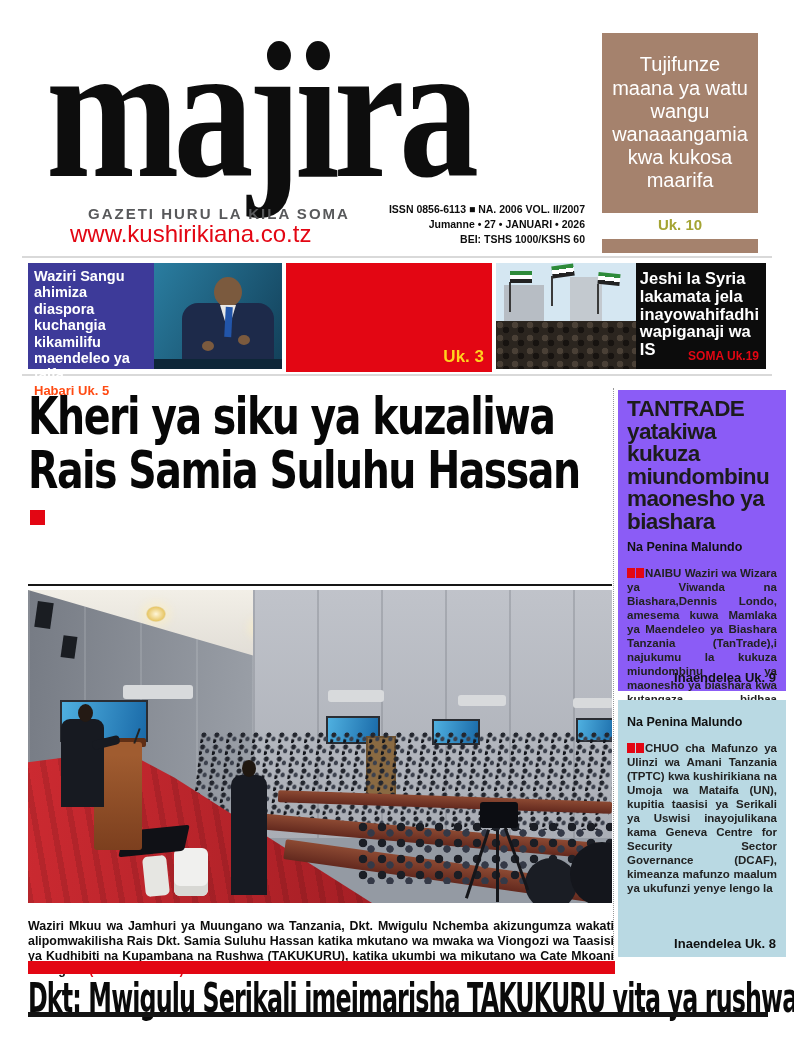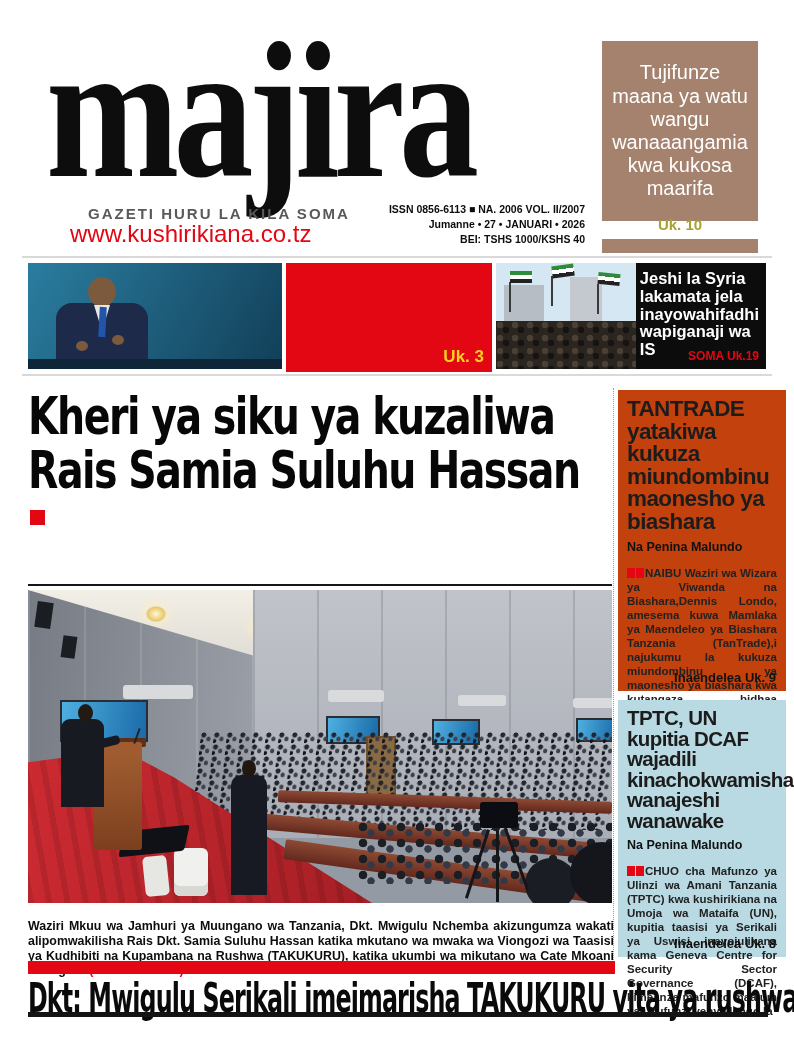--- a/index.html
+++ b/index.html
@@ -9,21 +9,21 @@
   
   .logo-wrap{position:absolute;left:46px;top:18px;transform:scaleX(.82);transform-origin:left top;z-index:1;}
   .logo{font-family:"Liberation Serif",serif;font-weight:700;font-size:195px;line-height:.95;letter-spacing:-7px;color:#0d0d0d;}
   .tagline{position:absolute;left:88px;top:205px;font-size:15px;font-weight:700;letter-spacing:2px;color:#58595b;z-index:2;}
   .site-url{position:absolute;left:70px;top:220px;font-size:24px;font-weight:400;color:#e30613;z-index:2;text-decoration:none;}
   .pubinfo{position:absolute;left:385px;top:202px;width:200px;text-align:right;font-size:10.5px;font-weight:700;line-height:1.45;color:#0d0d0d;z-index:2;}
 
   
   .promo-box{position:absolute;left:602px;top:33px;width:156px;height:180px;color:#fff;
              display:flex;align-items:center;justify-content:center;text-align:center;
-             font-size:20px;line-height:1.16;font-weight:400;padding:2px 18px;box-sizing:border-box;margin-top:8px;}
+             font-size:20px;line-height:1.16;font-weight:400;padding:2px 18px;box-sizing:border-box;}
   .promo-ref{position:absolute;left:602px;top:216px;width:156px;text-align:center;font-weight:700;font-size:15px;}
   .promo-bar{position:absolute;left:602px;top:239px;width:156px;height:14px;}
 
   .gray-rule{position:absolute;left:22px;width:750px;height:2px;background:#d9d9d9;}
 
   
   .teaser{position:absolute;top:263px;height:106px;box-sizing:border-box;}
   .t1{left:28px;width:254px;display:flex;}
   .t1text{width:126px;padding:5px 6px;box-sizing:border-box;color:#fff;font-weight:700;font-size:14.5px;line-height:1.13;}
   .t1ref{color:#ff4a12;font-size:13px;font-weight:700;margin-top:1px;}
@@ -152,33 +152,37 @@
 <div id="page">
 
   <div class="logo-wrap">
     <div class="logo">majira</div>
   </div>
   <div class="tagline">GAZETI HURU LA KILA SOMA</div>
   <a class="site-url" href="#">www.kushirikiana.co.tz</a>
   <div class="pubinfo">
     <div>ISSN 0856-6113 ■ NA. 2006 VOL. II/2007</div>
     <div>Jumanne • 27 • JANUARI • 2026</div>
-    <div>BEI: TSHS 1000/KSHS 40</div>
+    <div>BEI: TSHS 1000/KSHS 60</div>
   </div>
 
   <div class="promo-box" style="background-color: rgb(165, 130, 109);">
     <span>Tujifunze maana ya watu wangu wanaaangamia kwa kukosa maarifa</span>
   </div>
   <div class="promo-ref" style="color:#a4a433;">Uk. 10</div>
   <div class="promo-bar" style="background-color: rgb(165, 130, 109);"></div>
 
   <div class="gray-rule" style="top:256px;"></div>
   <div class="gray-rule" style="top:374px;"></div>
 
   <div class="teaser t1" style="background-color: rgb(61, 58, 153);">
+    <div class="t1text">
+      <span>Waziri Sangu ahimiza diaspora kuchangia kikamilifu maendeleo ya taifa</span>
+      <div class="t1ref">Habari Uk. 5</div>
+    </div>
     <div class="t1photo">
       <div class="body"></div>
       <div class="head"></div>
       <div class="shirt"></div>
       <div class="tie"></div>
       <div class="hand1"></div>
       <div class="hand2"></div>
       <div class="desk"></div>
     </div>
   </div>
@@ -259,31 +263,30 @@
     <div class="leg l2"></div>
     <div class="leg l3"></div>
   </div>
 
   <p class="caption"><span>Waziri Mkuu wa Jamhuri ya Muungano wa Tanzania, Dkt. Mwigulu Nchemba akizungumza wakati alipomwakilisha Rais Dkt. Samia Suluhu Hassan katika mkutano wa mwaka wa Viongozi wa Taasisi ya Kudhibiti na Kupambana na Rushwa (TAKUKURU), katika ukumbi wa mikutano wa Cate Mkoani Morogoro</span> <span class="credit">(Picha na OWM)</span></p>
 
   <div class="redbar" style="background-color: rgb(227, 6, 19);"></div>
 
   <div class="vdiv"></div>
 
-  <div class="art art1" style="background-color: #c2410c;">
+  <div class="art art1" style="background-color: #8b5cf6;">
     <div class="art-head">TANTRADE yatakiwa kukuza miundombinu maonesho ya biashara</div>
     <div class="art-by">Na Penina Malundo</div>
     <div class="art-body">
       <span class="sq-sm"></span><span class="sq-sm"></span><span>NAIBU Waziri wa Wizara ya Viwanda na Biashara,Dennis Londo, amesema kuwa Mamlaka ya Maendeleo ya Biashara Tanzania (TanTrade),i najukumu la kukuza miundombinu ya maonesho ya biashara kwa kutangaza bidhaa zinazozalishwa ndani ya nchi ambavyo Watanzania hawazijui huku viwanda vyake</span>
     </div>
     <div class="art-cont">Inaendelea Uk. 9</div>
   </div>
 
   <div class="art art2" style="background-color: rgb(185, 217, 227);">
-    <div class="art-head">TPTC, UN kupitia DCAF wajadili kinachokwamisha wanajeshi wanawake</div>
     <div class="art-by">Na Penina Malundo</div>
     <div class="art-body">
       <span class="sq-sm"></span><span class="sq-sm"></span><span>CHUO cha Mafunzo ya Ulinzi wa Amani Tanzania (TPTC) kwa kushirikiana na Umoja wa Mataifa (UN), kupitia taasisi ya Serikali ya Uswisi inayojulikana kama Geneva Centre for Security Sector Governance (DCAF), kimeanza mafunzo maalum ya ukufunzi yenye lengo la</span>
     </div>
     <div class="art-cont">Inaendelea Uk. 8</div>
   </div>
 
   <div class="bhead">Dkt: Mwigulu Serikali imeimarisha TAKUKURU vita ya rushwa</div>
   <div class="brule"></div>
 

